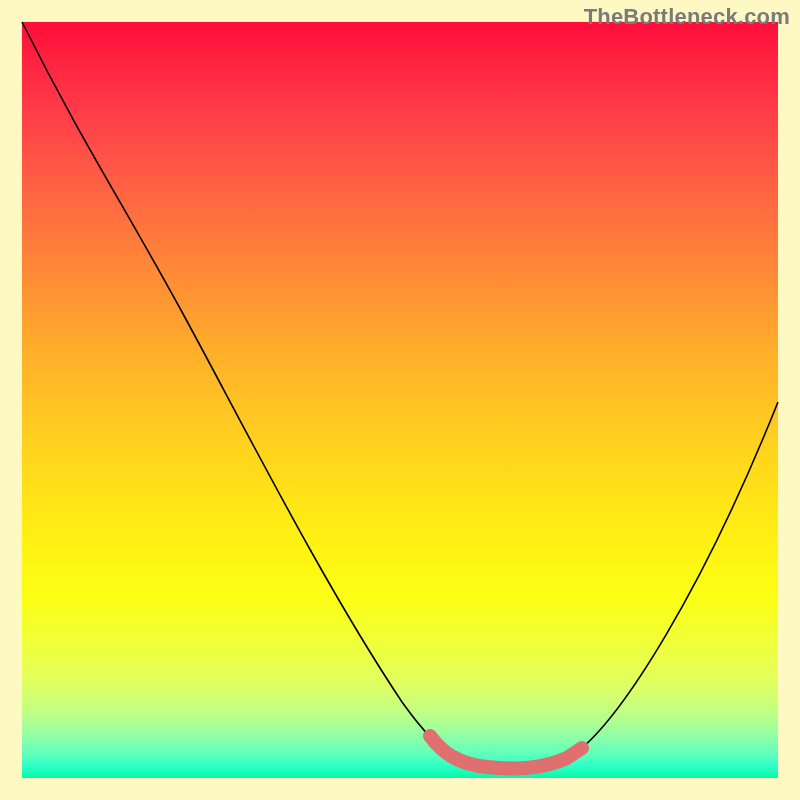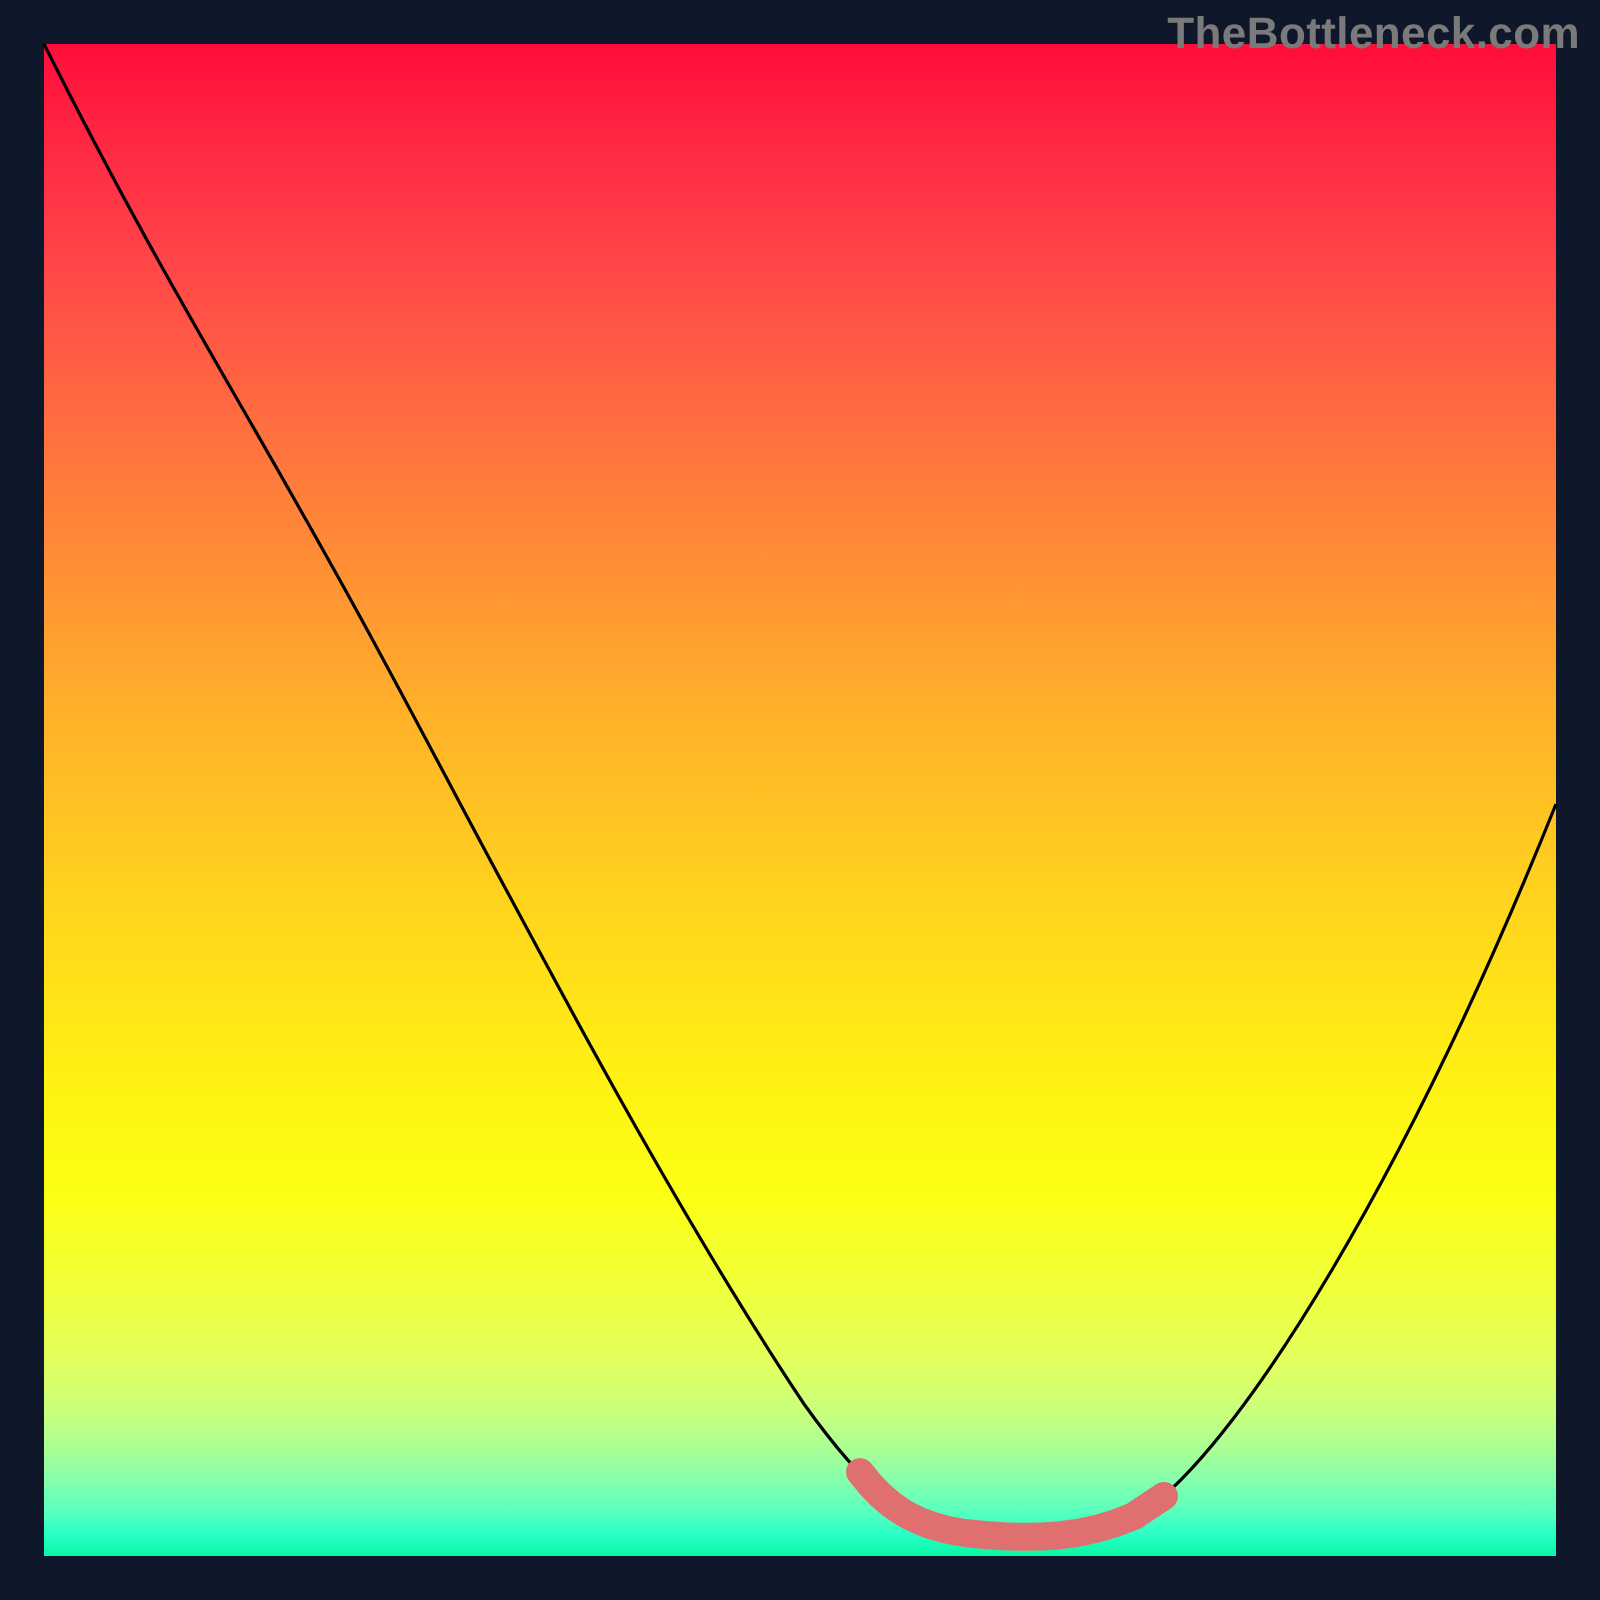--- a/index.html
+++ b/index.html
@@ -10,21 +10,21 @@
     background: #000;
     overflow: hidden;
     font-family: Arial, Helvetica, sans-serif;
   }
   .frame {
     position: absolute;
     left: 0;
     top: 0;
     width: 800px;
     height: 800px;
-    background: #0f172a;
+    background: #fef9c3;
   }
   .plot-area {
     position: absolute;
     left: 22px;
     top: 22px;
     width: 756px;
     height: 756px;
     
     background: linear-gradient(to bottom,
       #ff0d3a 0%,

